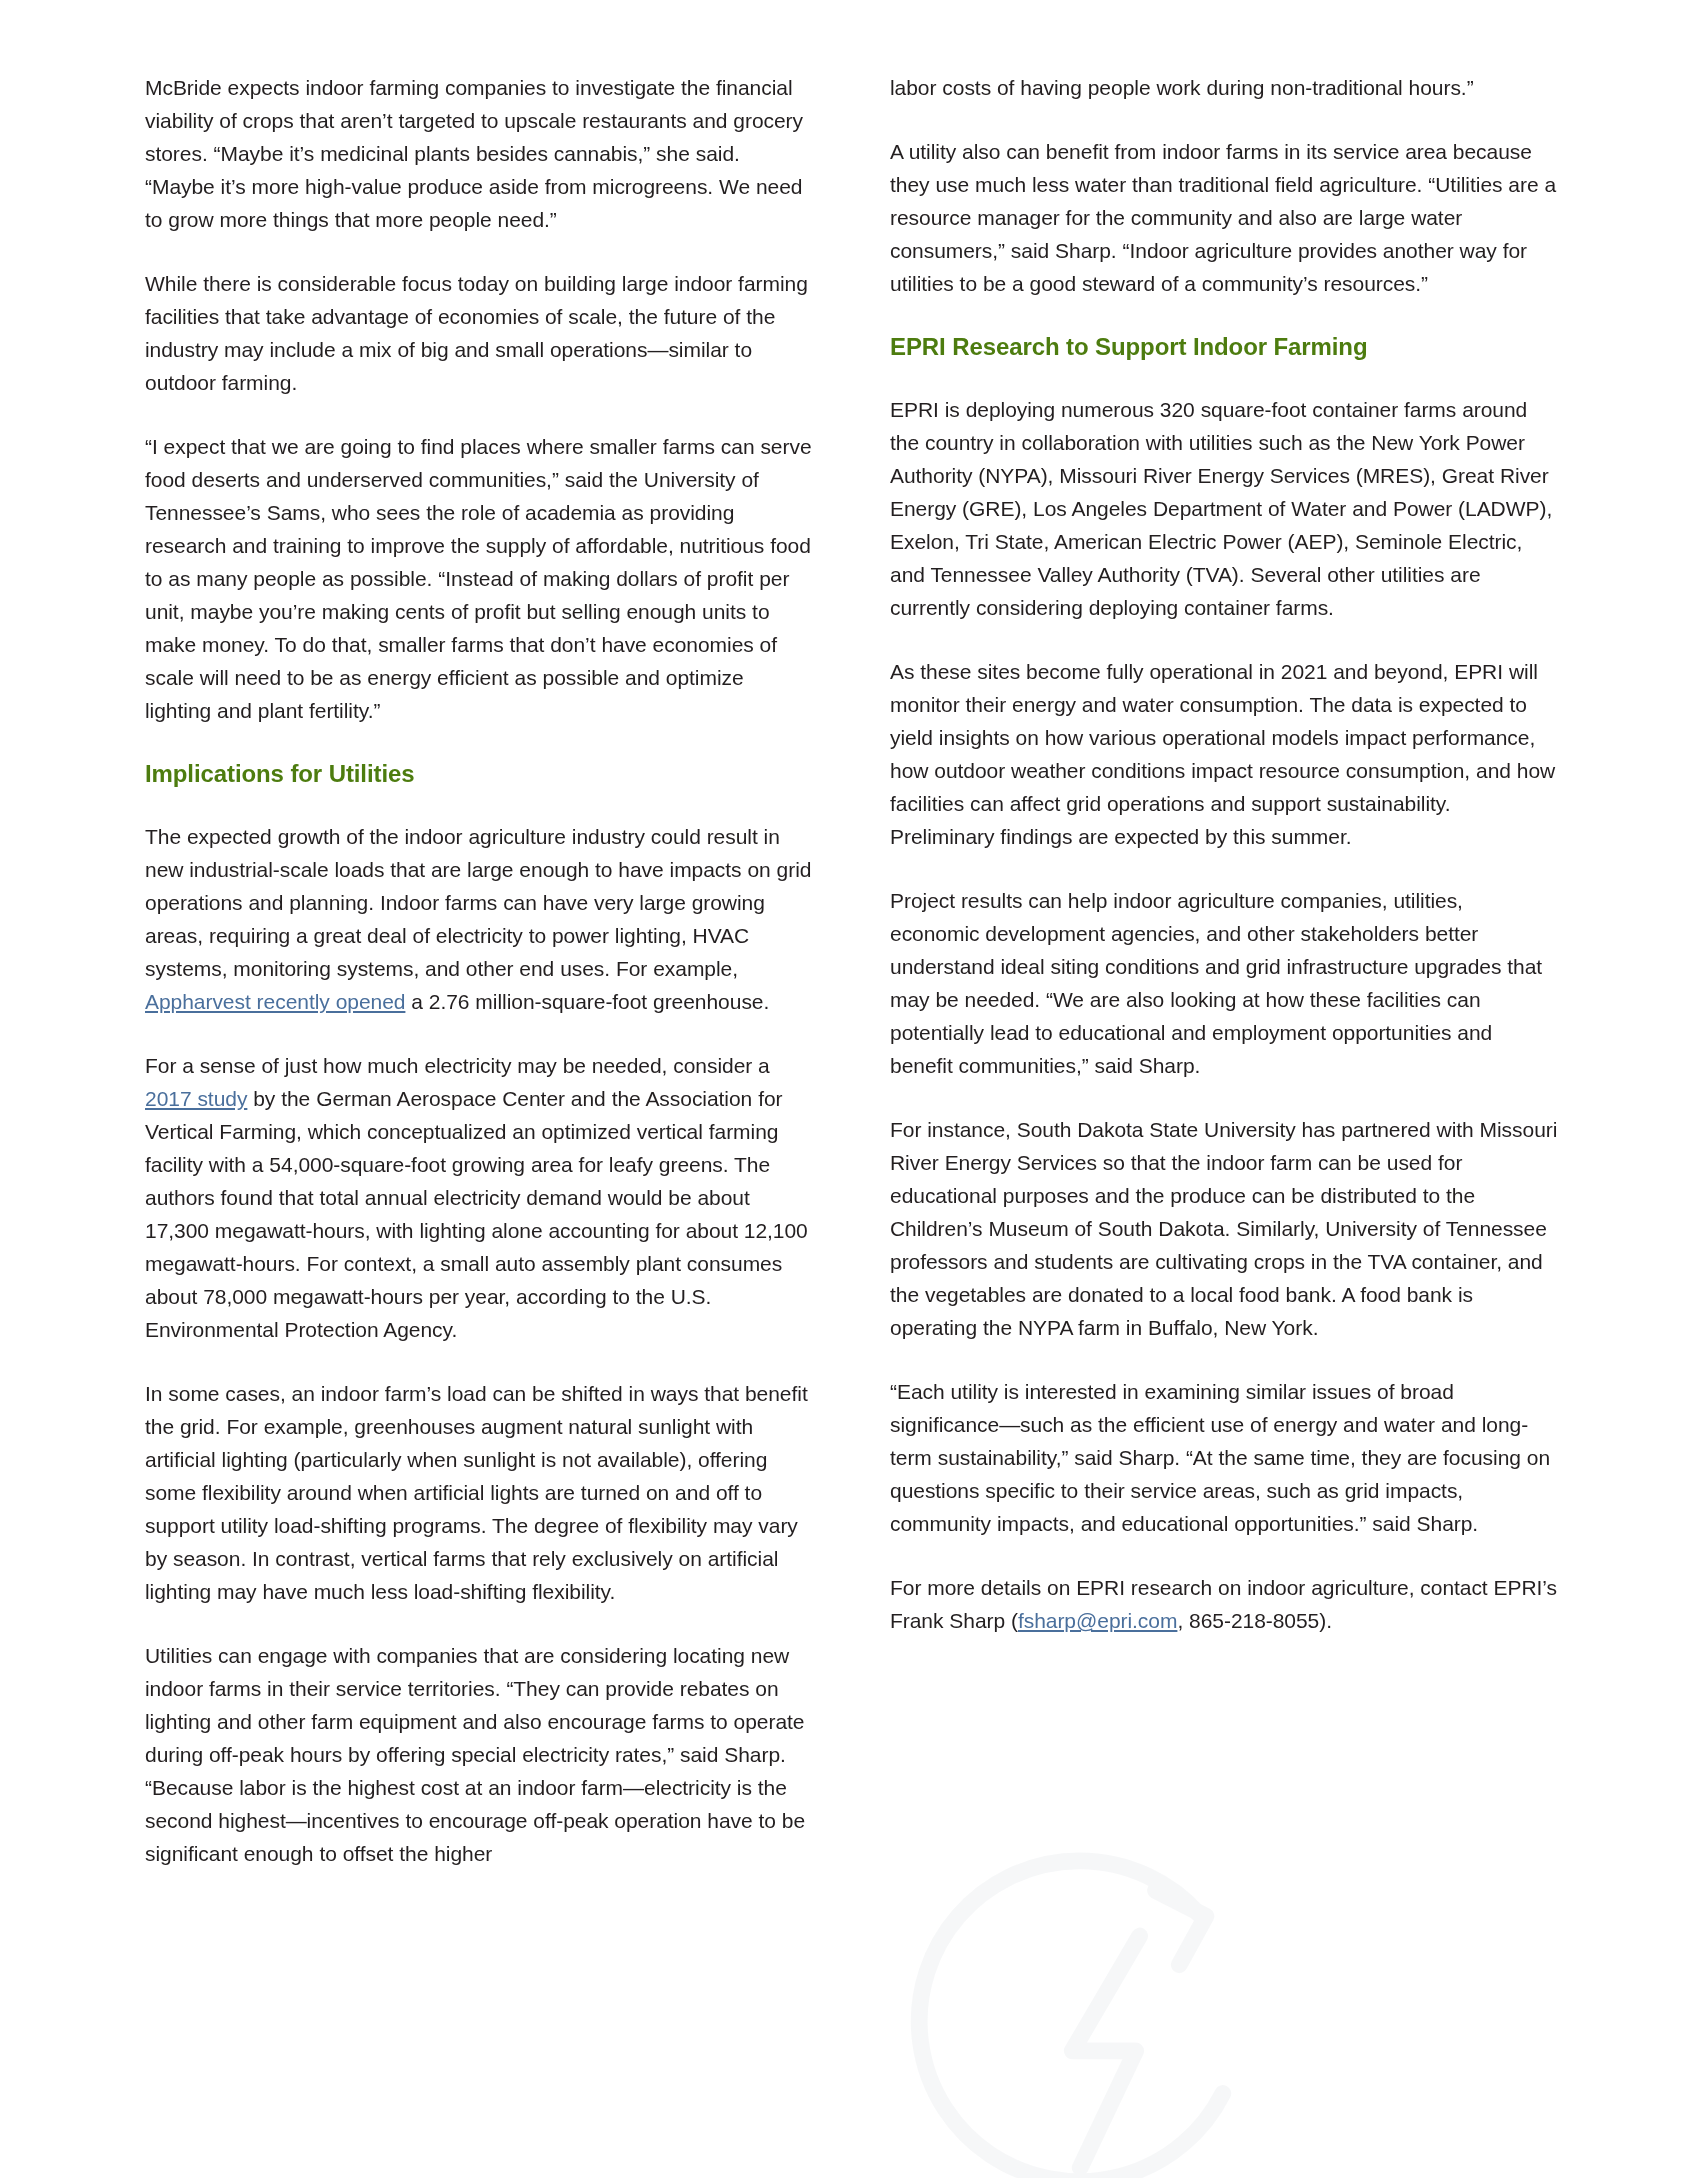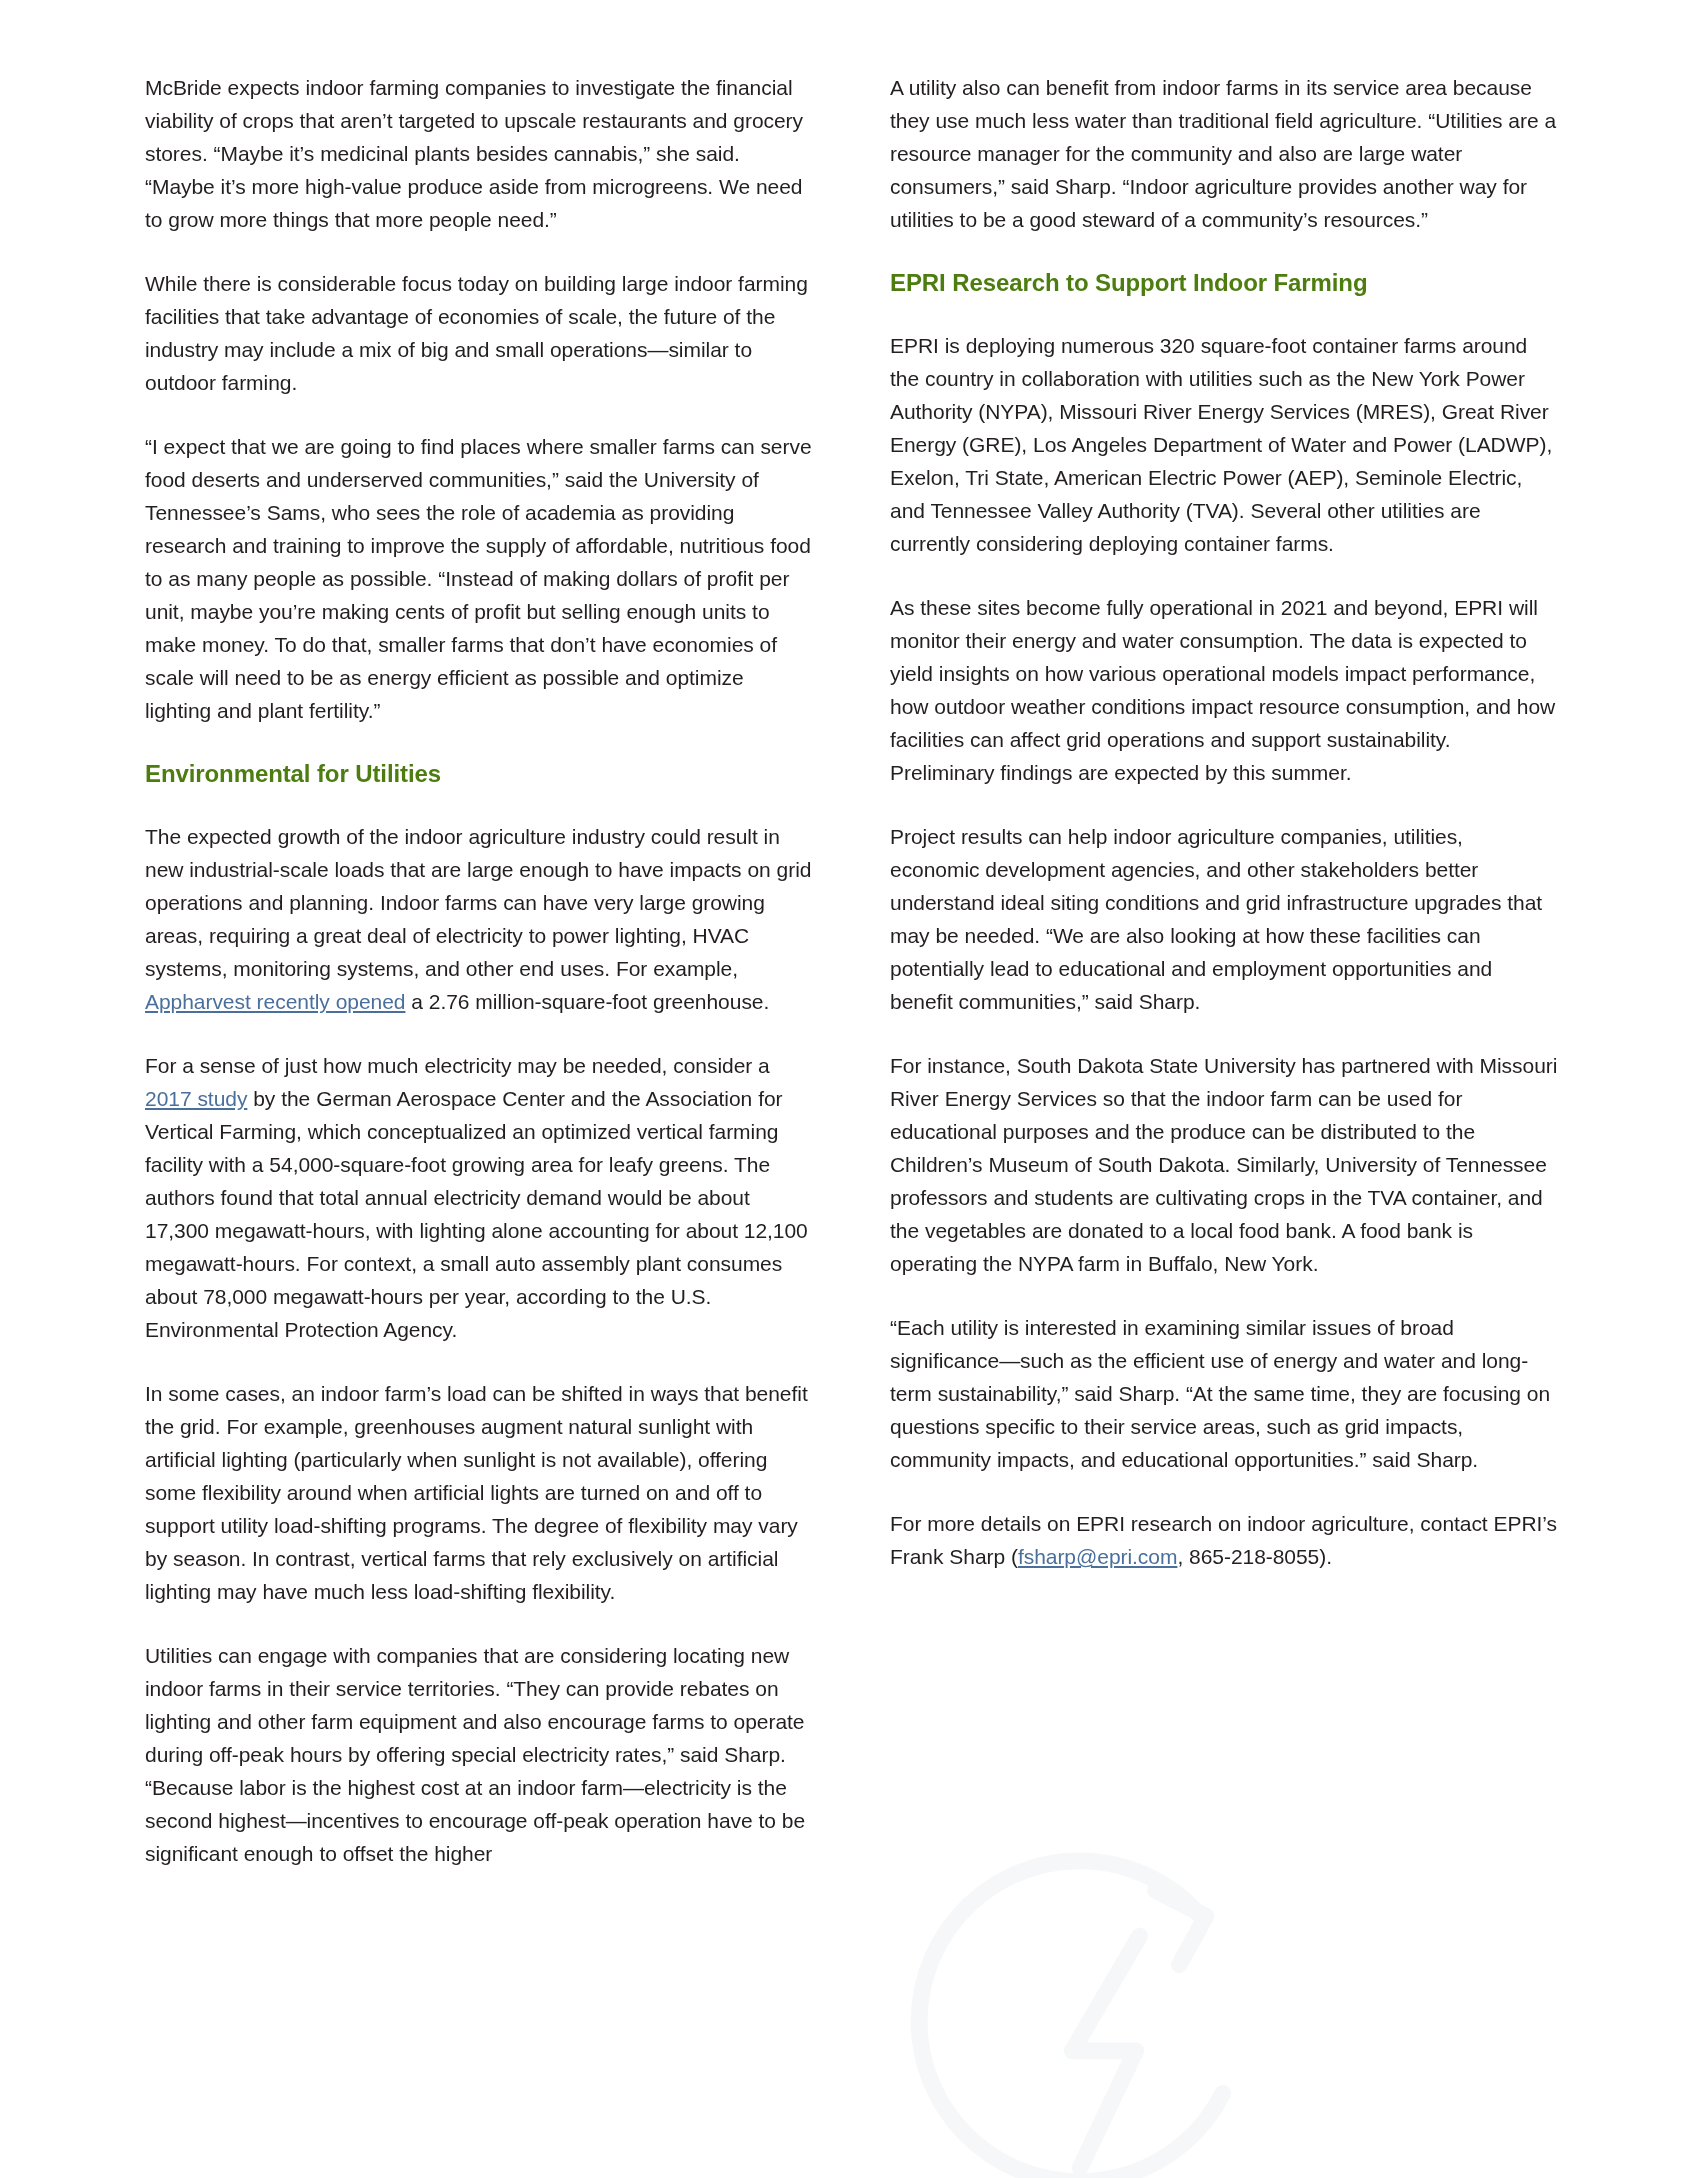--- a/index.html
+++ b/index.html
@@ -98,33 +98,34 @@
   </div>
 
   <div class="columns">
 
     <div class="col">
 
       <p class="body">McBride expects indoor farming companies to investigate the financial viability of crops that aren’t targeted to upscale restaurants and grocery stores. “Maybe it’s medicinal plants besides cannabis,” she said. “Maybe it’s more high-value produce aside from microgreens. We need to grow more things that more people need.”</p>
       <p class="body">While there is considerable focus today on building large indoor farming facilities that take advantage of economies of scale, the future of the industry may include a mix of big and small operations—similar to outdoor farming.</p>
       <p class="body">“I expect that we are going to find places where smaller farms can serve food deserts and underserved communities,” said the University of Tennessee’s Sams, who sees the role of academia as providing research and training to improve the supply of affordable, nutritious food to as many people as possible. “Instead of making dollars of profit per unit, maybe you’re making cents of profit but selling enough units to make money. To do that, smaller farms that don’t have economies of scale will need to be as energy efficient as possible and optimize lighting and plant fertility.”</p>
 
-      <h2 class="section first">Environmental for Utilities</h2>
+      <h2 class="section first">Implications for Utilities</h2>
 
       <p class="body"><span>The expected growth of the indoor agriculture industry could result in new industrial-scale loads that are large enough to have impacts on grid operations and planning. Indoor farms can have very large growing areas, requiring a great deal of electricity to power lighting, HVAC systems, monitoring systems, and other end uses. For example, </span><a class="doclink" href="#">Appharvest recently opened</a><span> a 2.76 million-square-foot greenhouse.</span></p>
 
       <p class="body"><span>For a sense of just how much electricity may be needed, consider a </span><a class="doclink" href="#">2017 study</a><span> by the German Aerospace Center and the Association for Vertical Farming, which conceptualized an optimized vertical farming facility with a 54,000-square-foot growing area for leafy greens. The authors found that total annual electricity demand would be about 17,300 megawatt-hours, with lighting alone accounting for about 12,100 megawatt-hours. For context, a small auto assembly plant consumes about 78,000 megawatt-hours per year, according to the U.S. Environmental Protection Agency.</span></p>
 
       <p class="body">In some cases, an indoor farm’s load can be shifted in ways that benefit the grid. For example, greenhouses augment natural sunlight with artificial lighting (particularly when sunlight is not available), offering some flexibility around when artificial lights are turned on and off to support utility load-shifting programs. The degree of flexibility may vary by season. In contrast, vertical farms that rely exclusively on artificial lighting may have much less load-shifting flexibility.</p>
       <p class="body">Utilities can engage with companies that are considering locating new indoor farms in their service territories. “They can provide rebates on lighting and other farm equipment and also encourage farms to operate during off-peak hours by offering special electricity rates,” said Sharp. “Because labor is the highest cost at an indoor farm—electricity is the second highest—incentives to encourage off-peak operation have to be significant enough to offset the higher</p>
 
     </div>
 
     <div class="col">
 
+      <p class="body">labor costs of having people work during non-traditional hours.”</p>
       <p class="body">A utility also can benefit from indoor farms in its service area because they use much less water than traditional field agriculture. “Utilities are a resource manager for the community and also are large water consumers,” said Sharp. “Indoor agriculture provides another way for utilities to be a good steward of a community’s resources.”</p>
 
       <h2 class="section">EPRI Research to Support Indoor Farming</h2>
 
       <p class="body">EPRI is deploying numerous 320 square-foot container farms around the country in collaboration with utilities such as the New York Power Authority (NYPA), Missouri River Energy Services (MRES), Great River Energy (GRE), Los Angeles Department of Water and Power (LADWP), Exelon, Tri State, American Electric Power (AEP), Seminole Electric, and Tennessee Valley Authority (TVA). Several other utilities are currently considering deploying container farms.</p>
       <p class="body">As these sites become fully operational in 2021 and beyond, EPRI will monitor their energy and water consumption. The data is expected to yield insights on how various operational models impact performance, how outdoor weather conditions impact resource consumption, and how facilities can affect grid operations and support sustainability. Preliminary findings are expected by this summer.</p>
       <p class="body">Project results can help indoor agriculture companies, utilities, economic development agencies, and other stakeholders better understand ideal siting conditions and grid infrastructure upgrades that may be needed. “We are also looking at how these facilities can potentially lead to educational and employment opportunities and benefit communities,” said Sharp.</p>
       <p class="body">For instance, South Dakota State University has partnered with Missouri River Energy Services so that the indoor farm can be used for educational purposes and the produce can be distributed to the Children’s Museum of South Dakota. Similarly, University of Tennessee professors and students are cultivating crops in the TVA container, and the vegetables are donated to a local food bank. A food bank is operating the NYPA farm in Buffalo, New York.</p>
       <p class="body">“Each utility is interested in examining similar issues of broad significance—such as the efficient use of energy and water and long-term sustainability,” said Sharp. “At the same time, they are focusing on questions specific to their service areas, such as grid impacts, community impacts, and educational opportunities.” said Sharp.</p>
 

